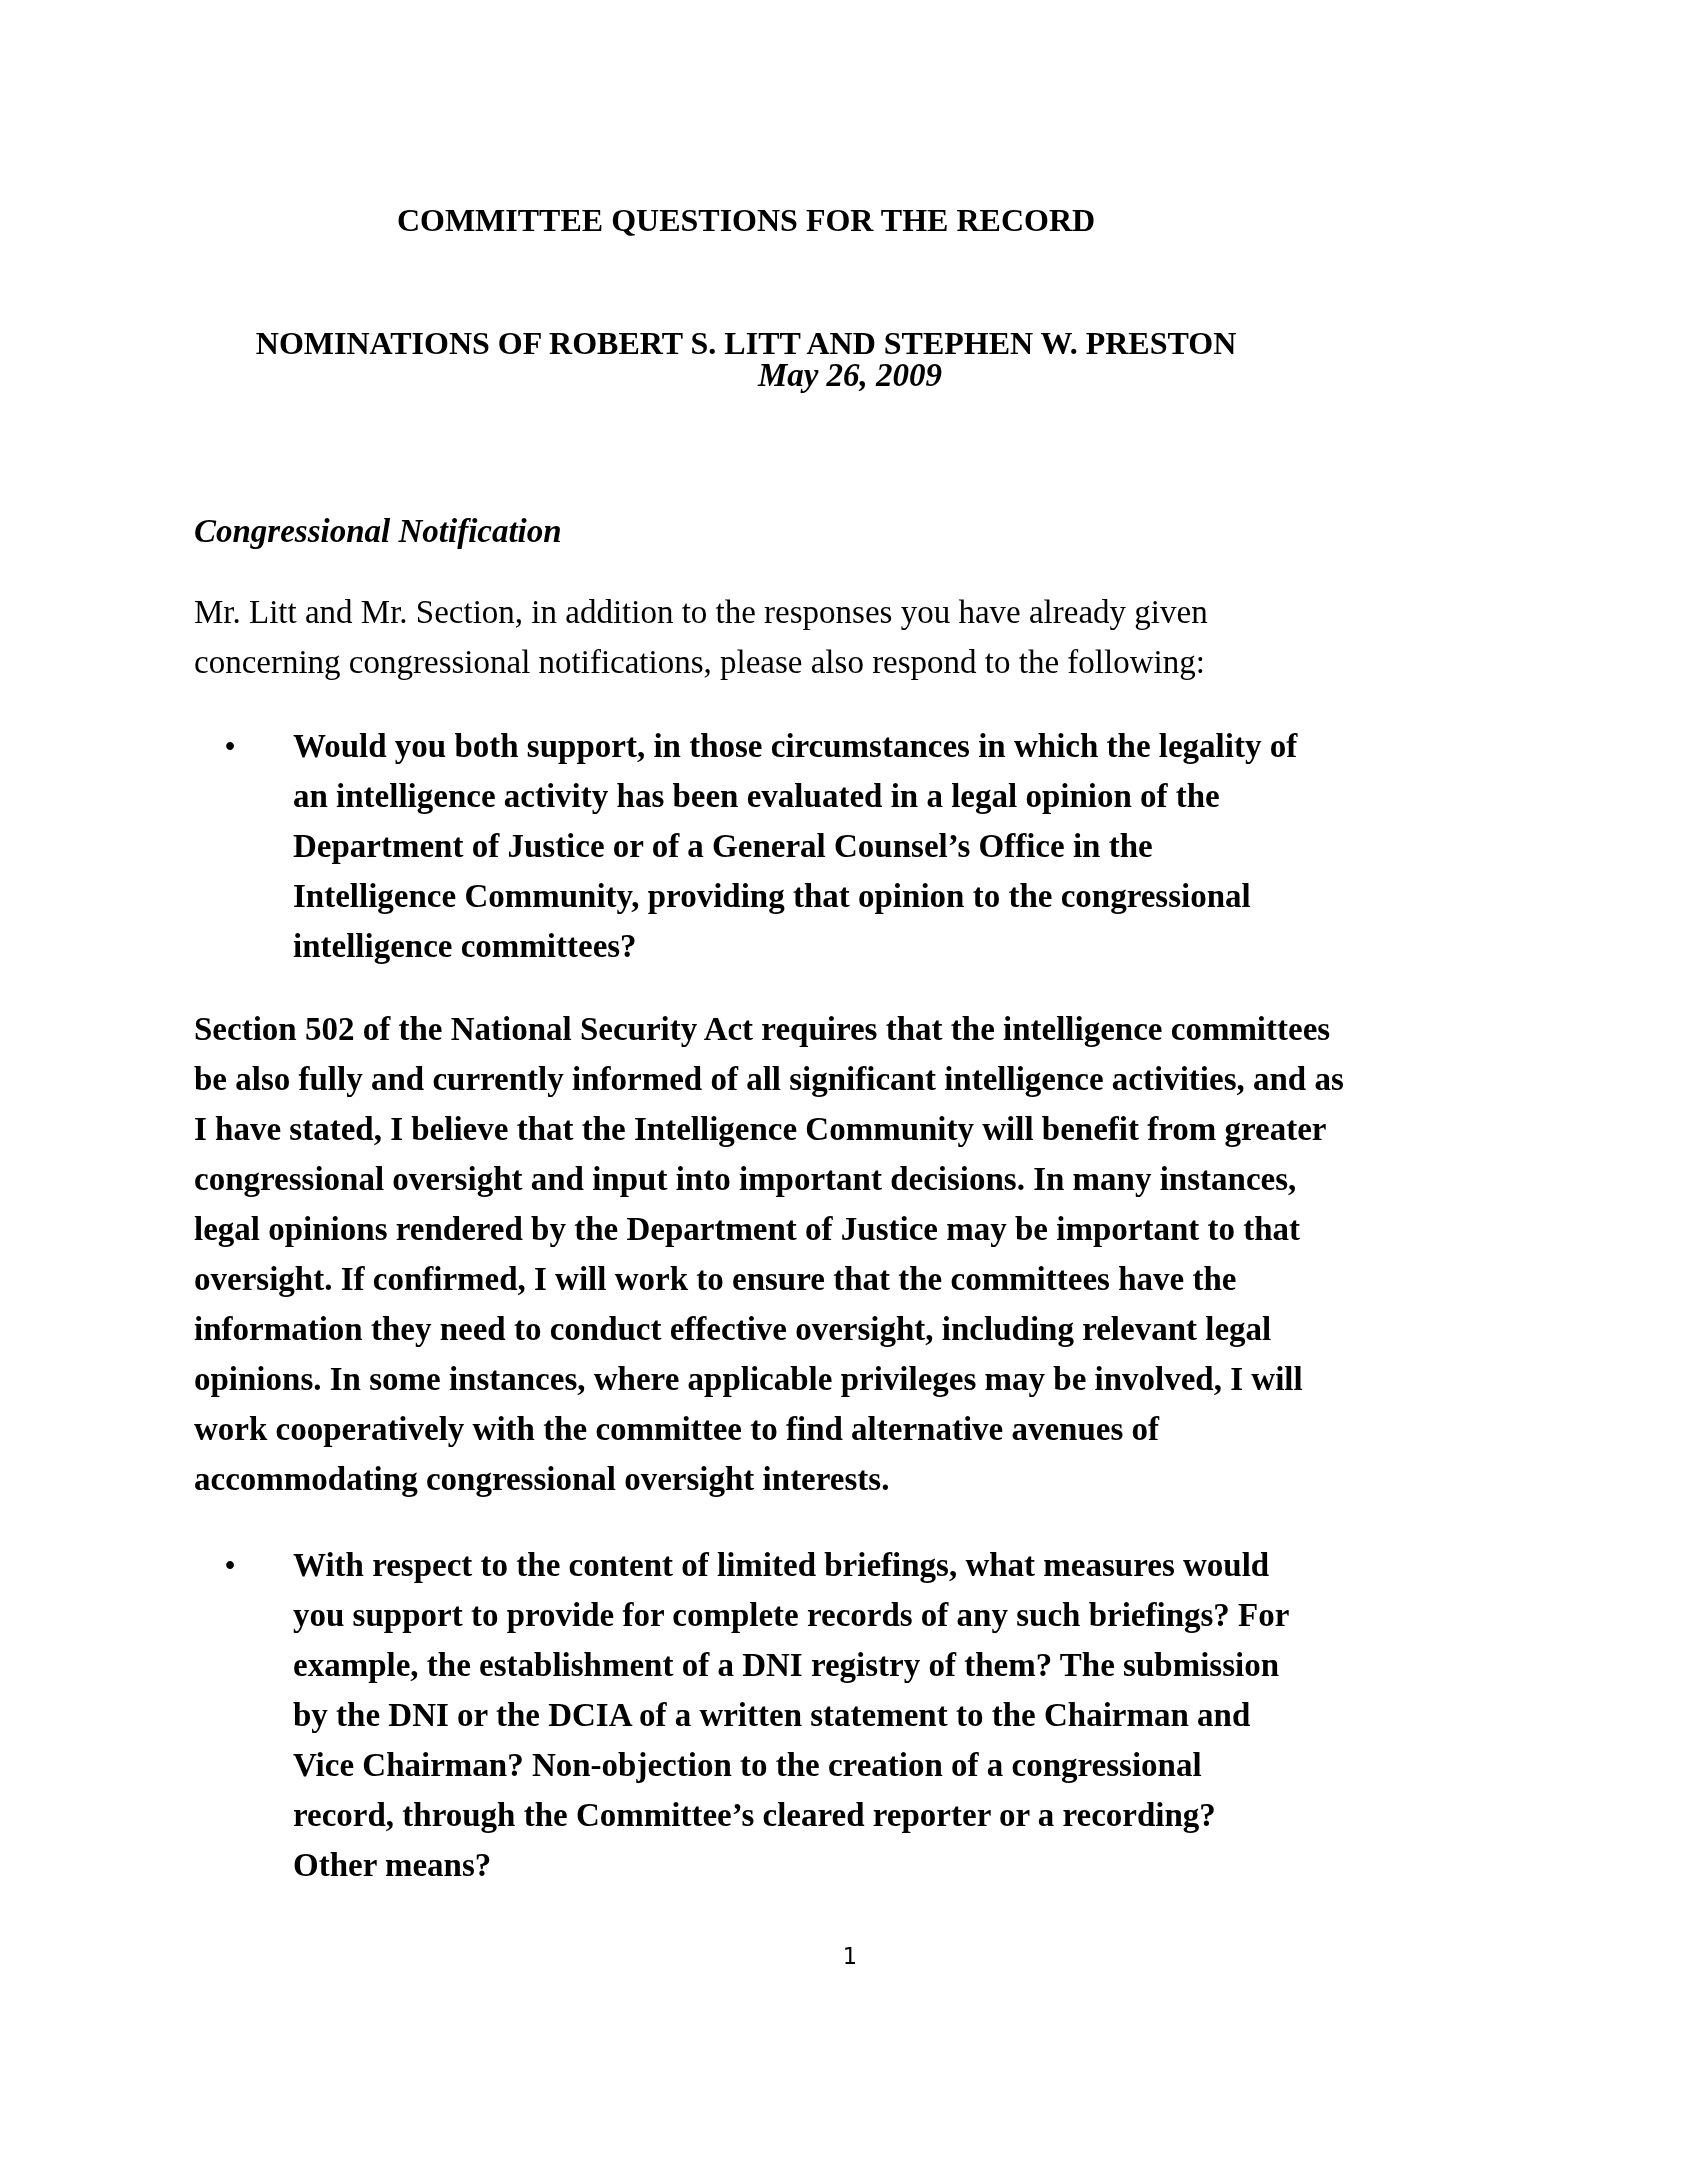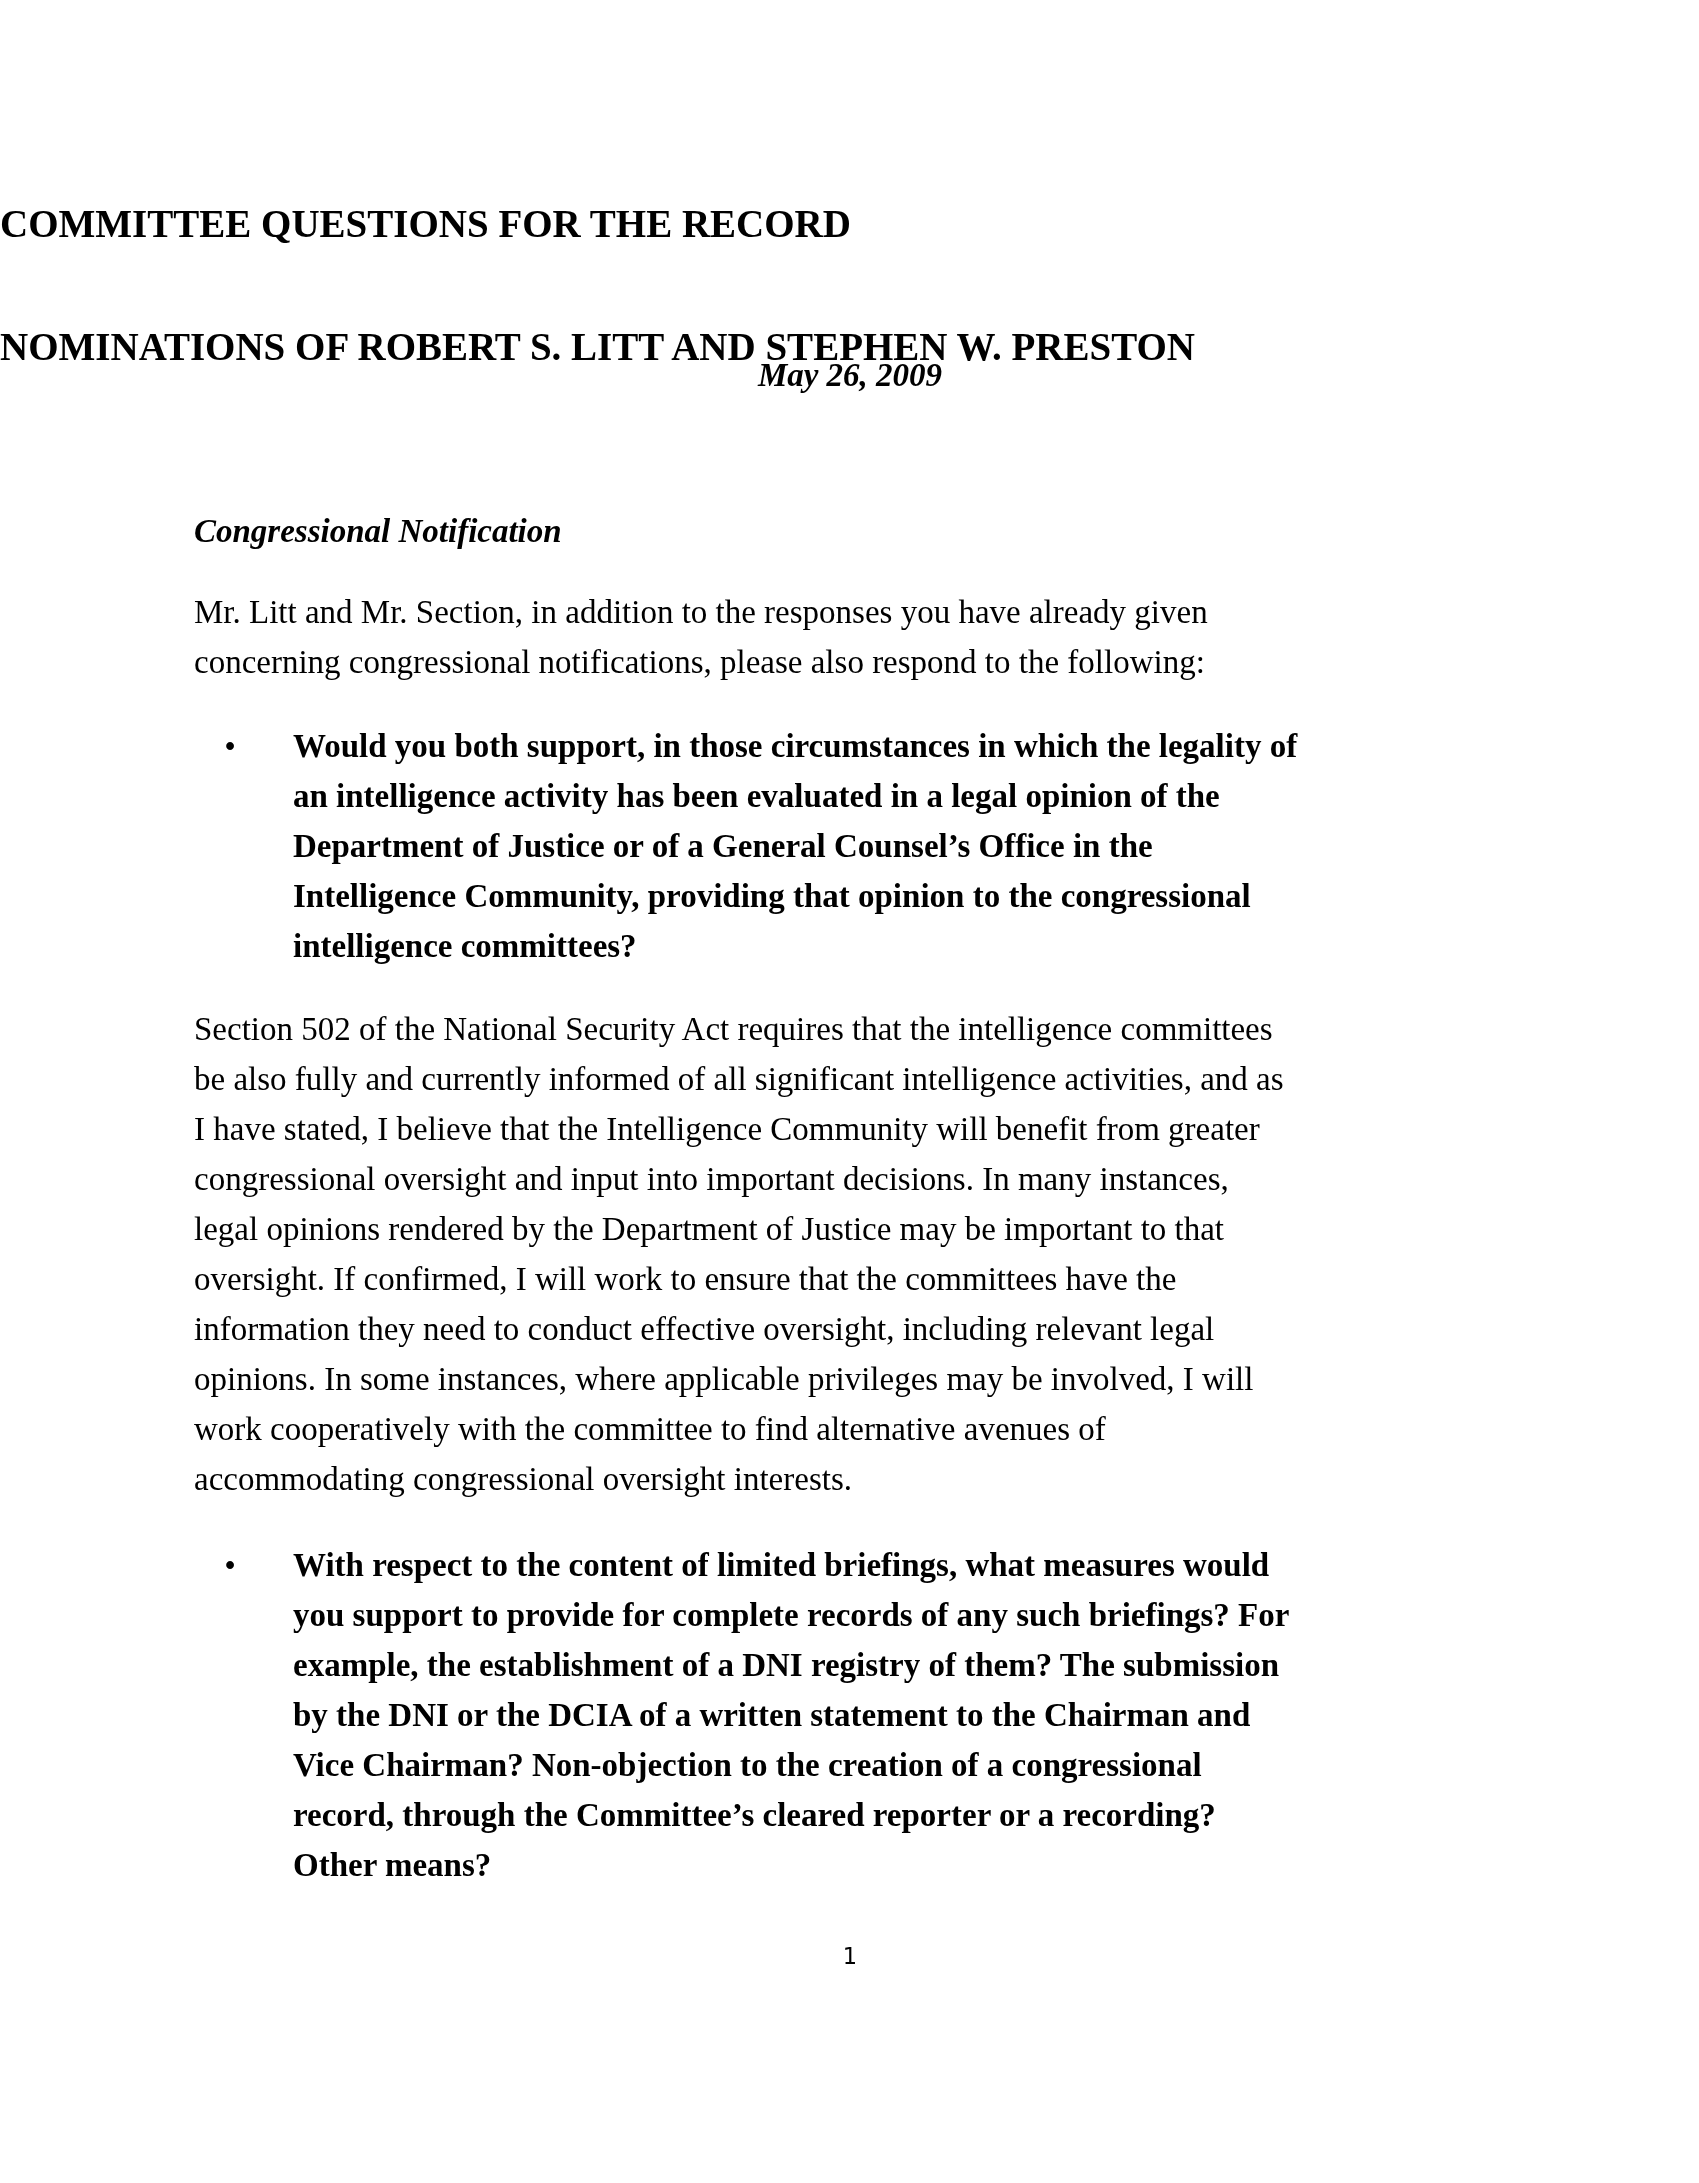--- a/index.html
+++ b/index.html
@@ -1,18 +1,18 @@
 <!DOCTYPE html>
 <html style="font-size:10.6px"><head>
   <meta charset="utf-8">
   <style>
     html, body { margin: 0; padding: 0; background: #ffffff; }
     body { width: 1700px; height: 2183px; position: relative; overflow: hidden; }
     .page { position: absolute; left: 0; top: 0; width: 1700px; height: 2183px; background: #ffffff; color: #000; font-family: "Liberation Serif", serif; }
-    .title { position: absolute; left: 0; width: 1492px; font-weight: bold; font-size: 39px; white-space: nowrap; line-height: 1; }
+    .title { position: absolute; left: 0; width: 1492px; text-align: center; font-weight: bold; font-size: 32px; white-space: nowrap; line-height: 1; }
     .date { position: absolute; left: 0; width: 1700px; text-align: center; font-style: italic; font-weight: bold; font-size: 33px; line-height: 1; }
     .heading { position: absolute; left: 194px; font-style: italic; font-weight: bold; font-size: 33px; line-height: 1; }
     .para { position: absolute; left: 194px; font-size: 33px; }
     .para .ln { display: block; height: 50px; white-space: nowrap; line-height: 50px; }
     .bullet { position: absolute; left: 225px; font-size: 33px; font-weight: bold; }
     .bullet .dot { position: absolute; left: 0; top: 0; line-height: 50px; font-size: 29px; }
     .bullet .body { position: absolute; left: 68px; top: 0; }
     .bullet .ln { display: block; height: 50px; white-space: nowrap; line-height: 50px; }
     .pagenum { position: absolute; left: 0; width: 1700px; text-align: center; font-family: "DejaVu Sans", sans-serif; font-size: 22.5px; }
   </style>
@@ -36,21 +36,21 @@
     <span class="dot">•</span>
     <div class="body">
       <span class="ln">Would you both support, in those circumstances in which the legality of</span>
       <span class="ln">an intelligence activity has been evaluated in a legal opinion of the</span>
       <span class="ln">Department of Justice or of a General Counsel’s Office in the</span>
       <span class="ln">Intelligence Community, providing that opinion to the congressional</span>
       <span class="ln">intelligence committees?</span>
     </div>
   </div>
 
-  <div class="para" style="top:1004px;">
+  <div class="para" style="top:1004px;font-weight:bold;">
     <span class="ln">Section 502 of the National Security Act requires that the intelligence committees</span>
     <span class="ln">be also fully and currently informed of all significant intelligence activities, and as</span>
     <span class="ln">I have stated, I believe that the Intelligence Community will benefit from greater</span>
     <span class="ln">congressional oversight and input into important decisions.  In many instances,</span>
     <span class="ln">legal opinions rendered by the Department of Justice may be important to that</span>
     <span class="ln">oversight.  If confirmed, I will work to ensure that the committees have the</span>
     <span class="ln">information they need to conduct effective oversight, including relevant legal</span>
     <span class="ln">opinions.  In some instances, where applicable privileges may be involved, I will</span>
     <span class="ln">work cooperatively with the committee to find alternative avenues of</span>
     <span class="ln">accommodating congressional oversight interests.</span>

